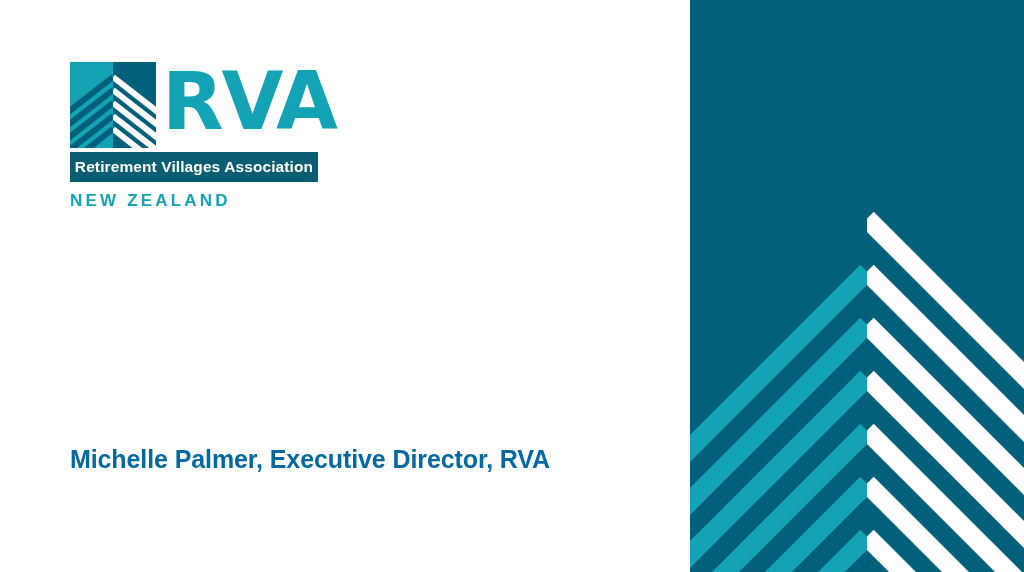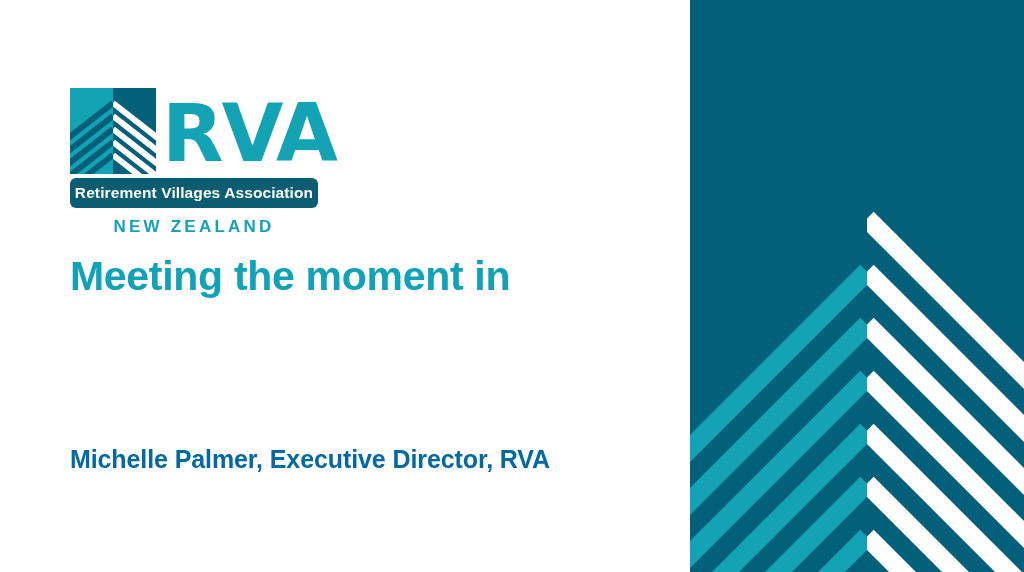--- a/index.html
+++ b/index.html
@@ -22,22 +22,21 @@
   .logo-block {
     position: absolute;
     left: 70px;
     top: 62px;
     width: 248px;
   }
   .logo-top {
     position: relative;
     height: 86px;
     display: flex;
-    align-items: flex-end;
-    margin-top: 26px;
+    align-items: flex-start;
   }
   .logo-mark {
     position: relative;
     width: 86px;
     height: 86px;
     overflow: hidden;
     flex: 0 0 auto;
   }
   .logo-mark .half-left {
     position: absolute;
@@ -90,27 +89,25 @@
     height: 30px;
     background: #0B5E72;
     color: #ffffff;
     display: flex;
     align-items: center;
     justify-content: center;
     font-weight: bold;
     font-size: 15.5px;
     letter-spacing: 0.1px;
     box-sizing: border-box;
-    border-radius: 6px;
   }
 
   .logo-country {
     margin-top: 9px;
     width: 248px;
-    text-align: center;
     color: #13A3B5;
     font-weight: bold;
     font-size: 17px;
     letter-spacing: 3.2px;
   }
 
   
   .slide-title {
     position: absolute;
     left: 70px;
@@ -203,21 +200,20 @@
           </div>
       </div>
       <div class="logo-letters">RVA</div>
     </div>
 
     <div class="logo-bar">Retirement Villages Association</div>
     <div class="logo-country">NEW ZEALAND</div>
   </div>
 
   <div class="slide-title">
-    <span class="line">Meeting the moment in</span>
   </div>
 
   <div class="slide-subtitle">Michelle Palmer, Executive Director, RVA</div>
 
   <div class="right-panel">
     <div class="chev-side chev-left">
         <div class="chev-bar" style="top: 262px;"></div>
         <div class="chev-bar" style="top: 315px;"></div>
         <div class="chev-bar" style="top: 368px;"></div>
         <div class="chev-bar" style="top: 421px;"></div>

